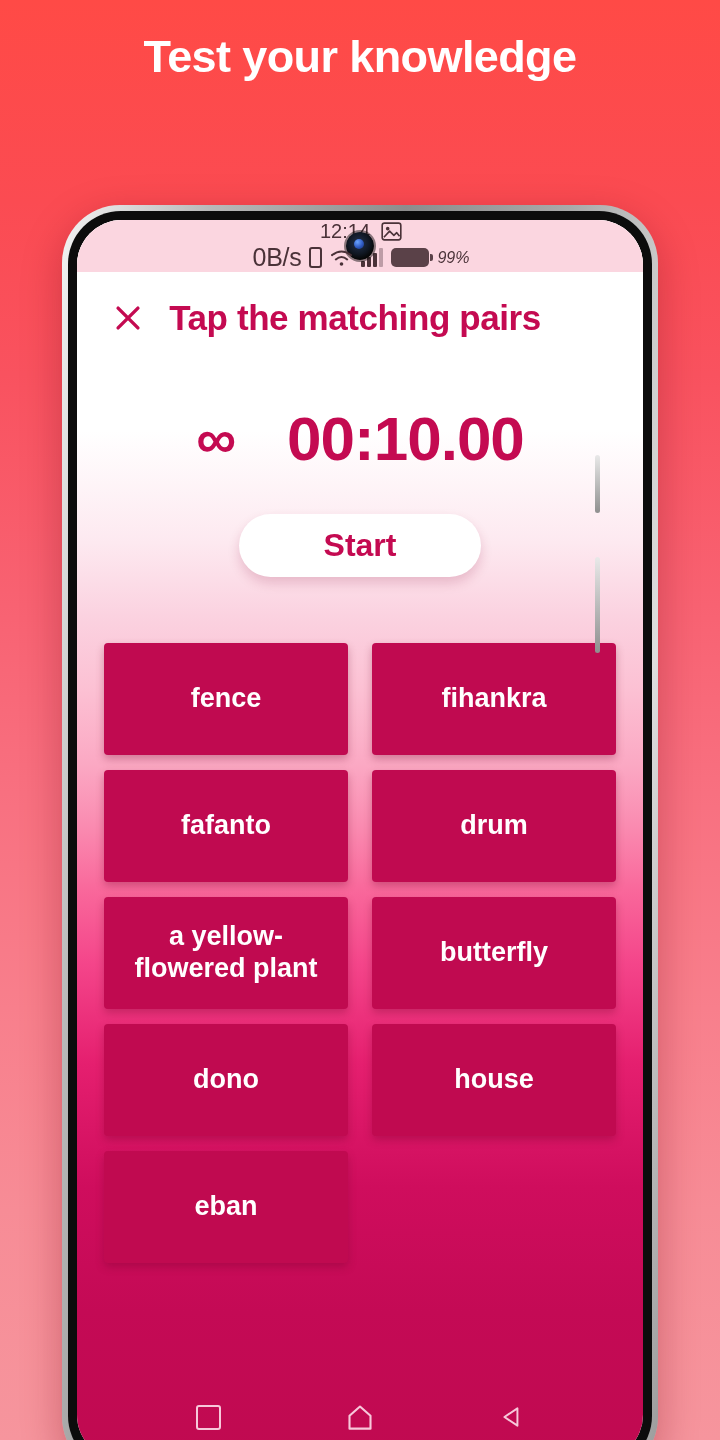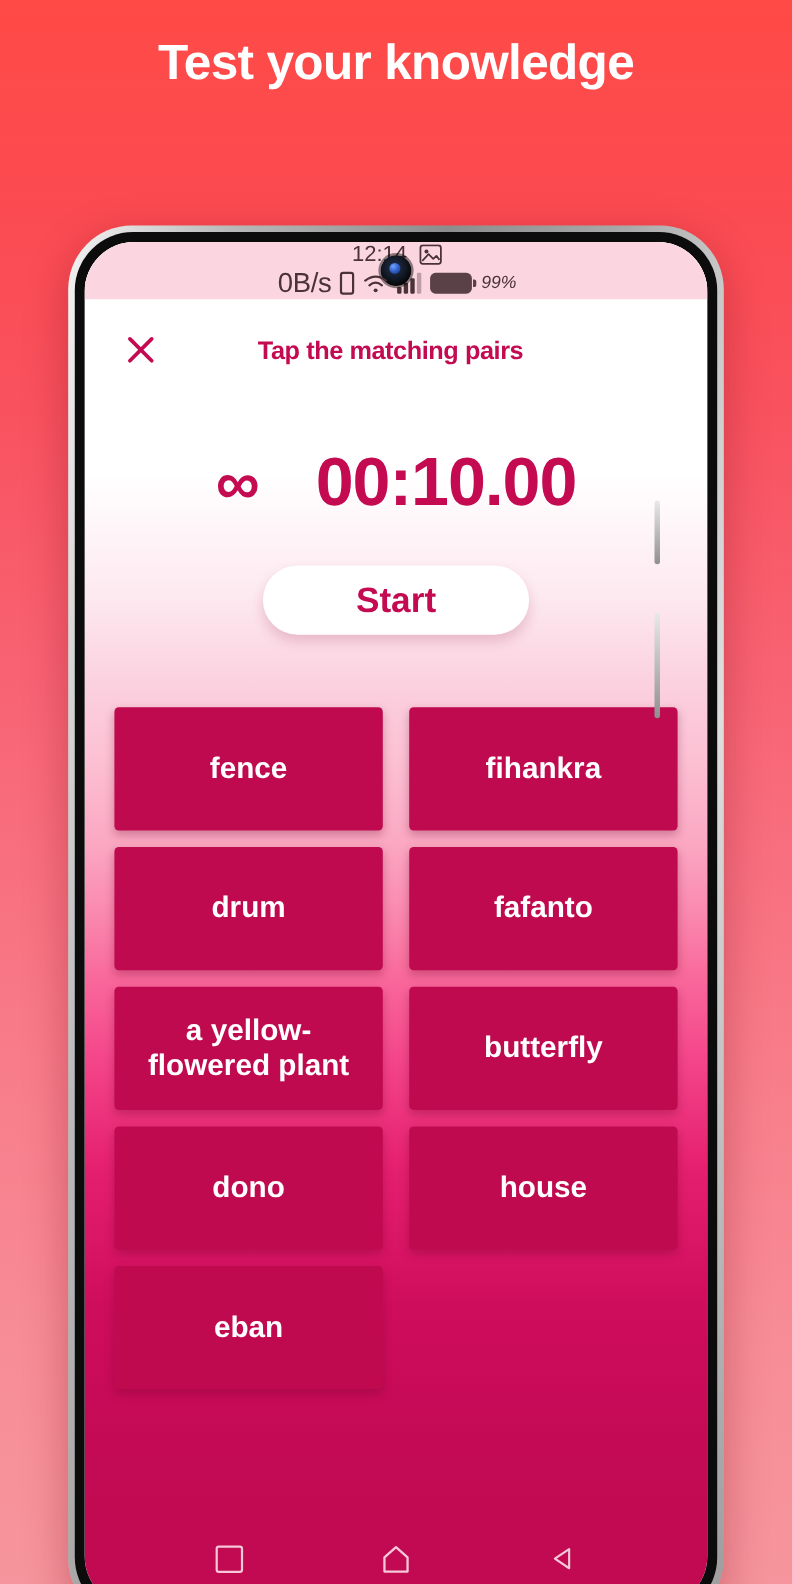--- a/index.html
+++ b/index.html
@@ -191,21 +191,21 @@
   .close-btn {
     width: 46px; height: 46px;
     display: flex; align-items: center; justify-content: center;
     cursor: pointer;
     flex: 0 0 auto;
   }
   .appbar-title {
     flex: 1;
     text-align: center;
     color: #c40a51;
-    font-size: 23px;
+    font-size: 35px;
     font-weight: 700;
     letter-spacing: -0.4px;
     padding-right: 84px;
   }
 
   
   .timer-row {
     flex: 0 0 auto;
     display: flex;
     align-items: center;
@@ -327,22 +327,22 @@
             <div class="timer-value">00:10.00</div>
           </div>
 
           <div class="start-wrap">
             <button class="start-btn">Start</button>
           </div>
 
           <div class="grid">
             <div class="card">fence</div>
             <div class="card">fihankra</div>
+            <div class="card">fafanto</div>
             <div class="card">drum</div>
-            <div class="card">fafanto</div>
             <div class="card">a yellow-flowered plant</div>
             <div class="card">butterfly</div>
             <div class="card">dono</div>
             <div class="card">house</div>
             <div class="card">eban</div>
           </div>
 
           <div class="navbar">
             <div class="nav-recents"></div>
             <svg class="nav-home" viewBox="0 0 24 22">

